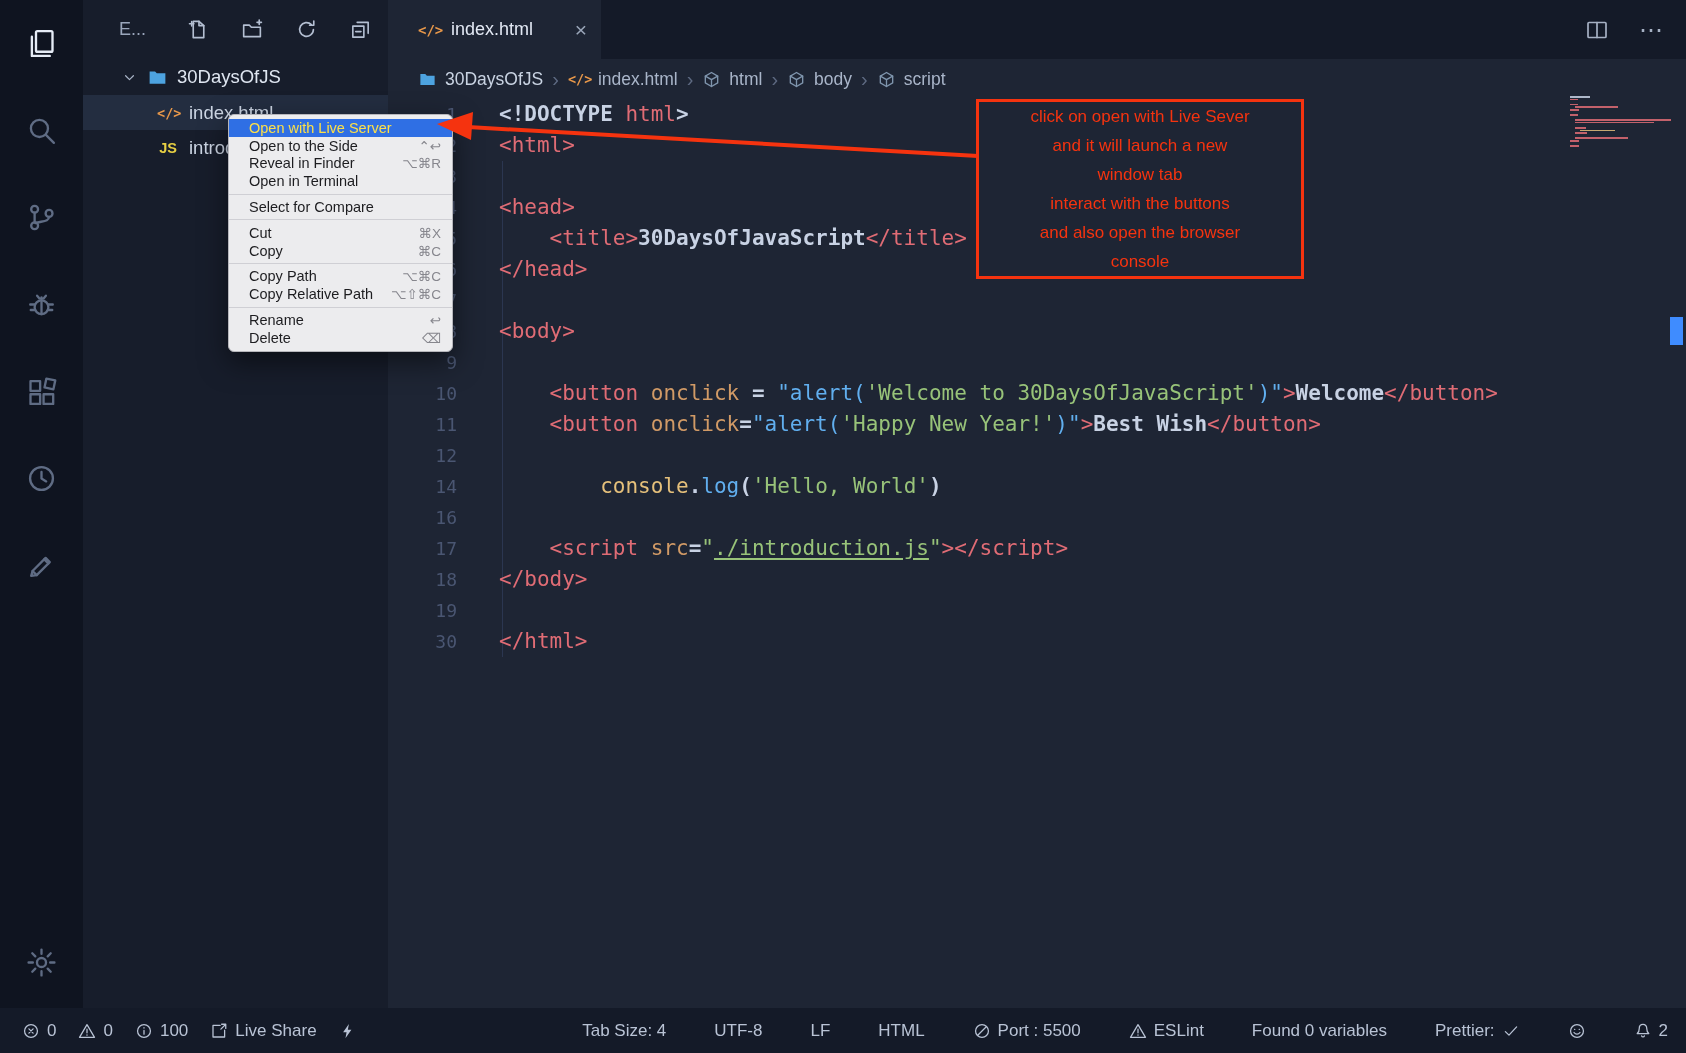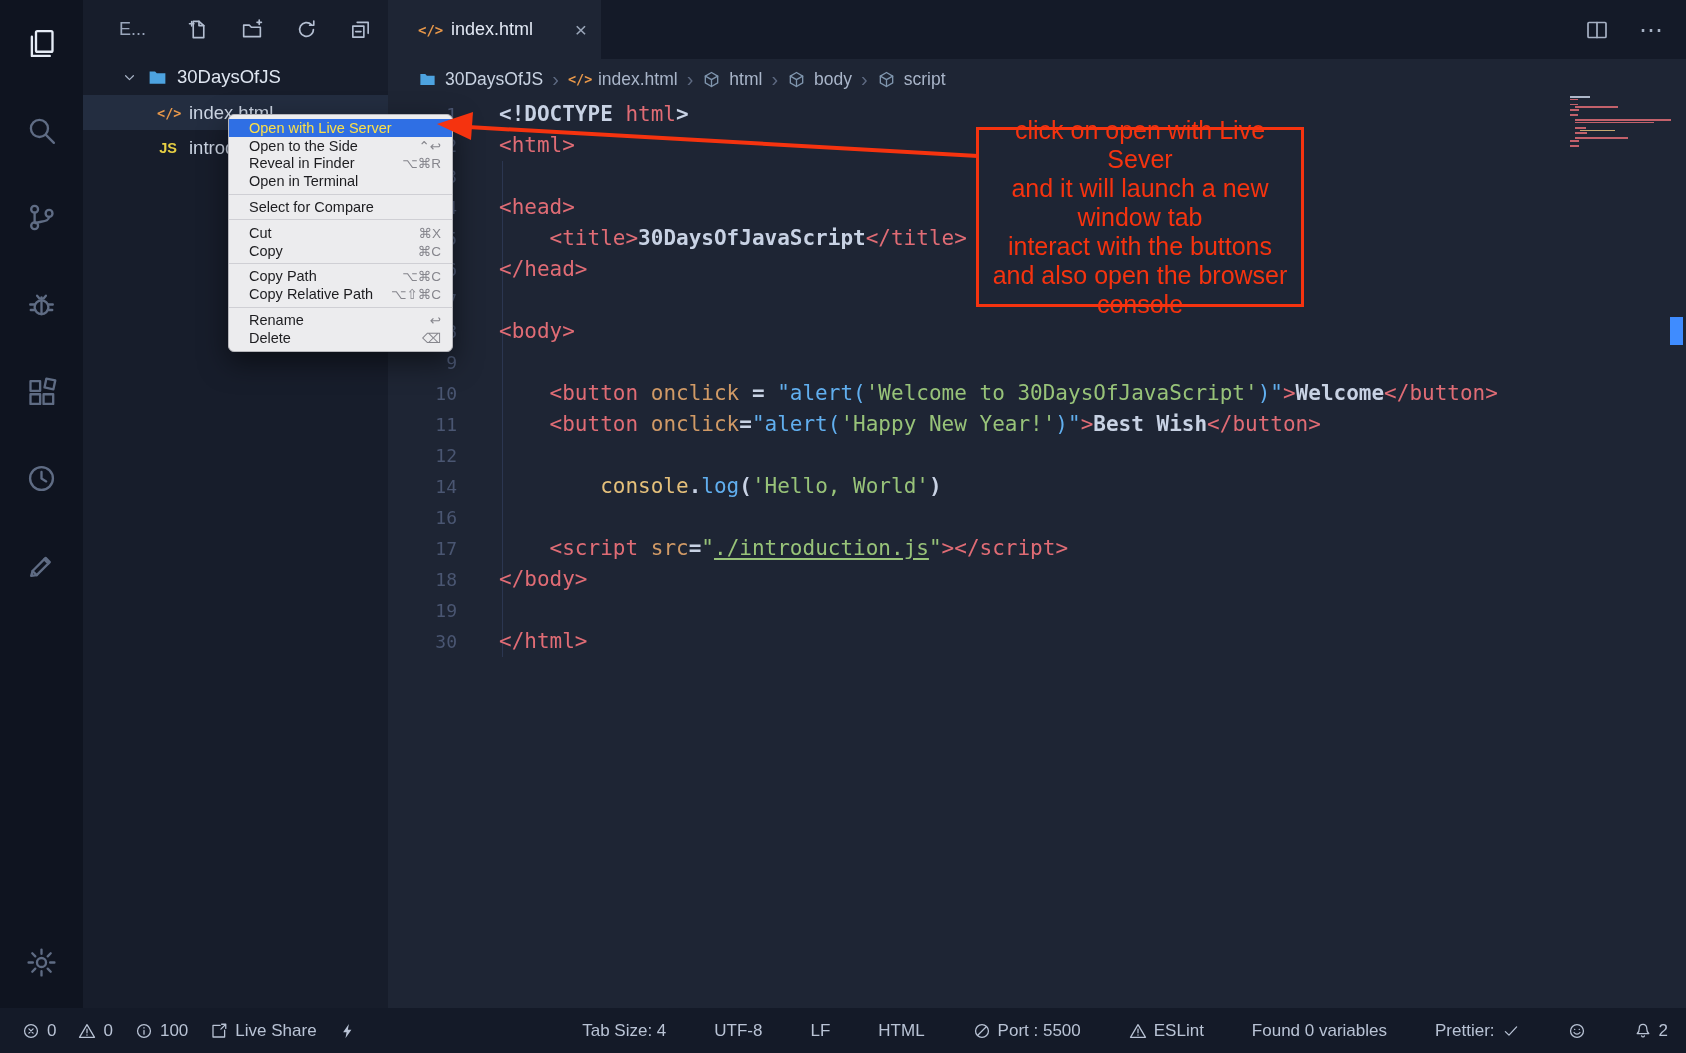--- a/index.html
+++ b/index.html
@@ -73,21 +73,21 @@
   .s-item span[data-kind]{width:18px;height:18px;}
 
   
   .ctx{position:absolute;left:228px;top:114px;width:225px;background:var(--menu-bg);border:1px solid #b6b6bb;border-radius:6px;box-shadow:0 10px 28px rgba(0,0,0,.5);padding:4px 0;z-index:50;font-size:14.5px;color:var(--menu-fg);}
   .ctx-item{display:flex;align-items:center;height:17.8px;padding:0 11px 0 20px;cursor:pointer;}
   .ctx-item .key{margin-left:auto;color:var(--menu-key);font-size:13.5px;}
   .ctx-item.hl{background:var(--menu-accent);color:#fde047;}
   .ctx-sep{height:1px;background:var(--menu-sep);margin:3.5px 0;}
 
   
-  .anno{position:absolute;left:976px;top:99px;width:328px;height:180px;border:3px solid var(--annotation);color:var(--annotation);display:flex;align-items:center;justify-content:center;text-align:center;font-size:25px;line-height:29px;white-space:pre-line;z-index:40;margin-top:28px;}
+  .anno{position:absolute;left:976px;top:99px;width:328px;height:180px;border:3px solid var(--annotation);color:var(--annotation);display:flex;align-items:center;justify-content:center;text-align:center;font-size:17px;line-height:29px;white-space:pre-line;z-index:40;}
   .arrow-svg{position:absolute;left:0;top:0;width:1686px;height:1053px;pointer-events:none;z-index:60;}
   .arrow-svg line{stroke:var(--annotation);}
   .arrow-svg polygon{fill:var(--annotation);}
 </style>
 </head>
 <body>
 
 <div class="activity">
   <div class="ab-top">
       <div class="ab-item active">

